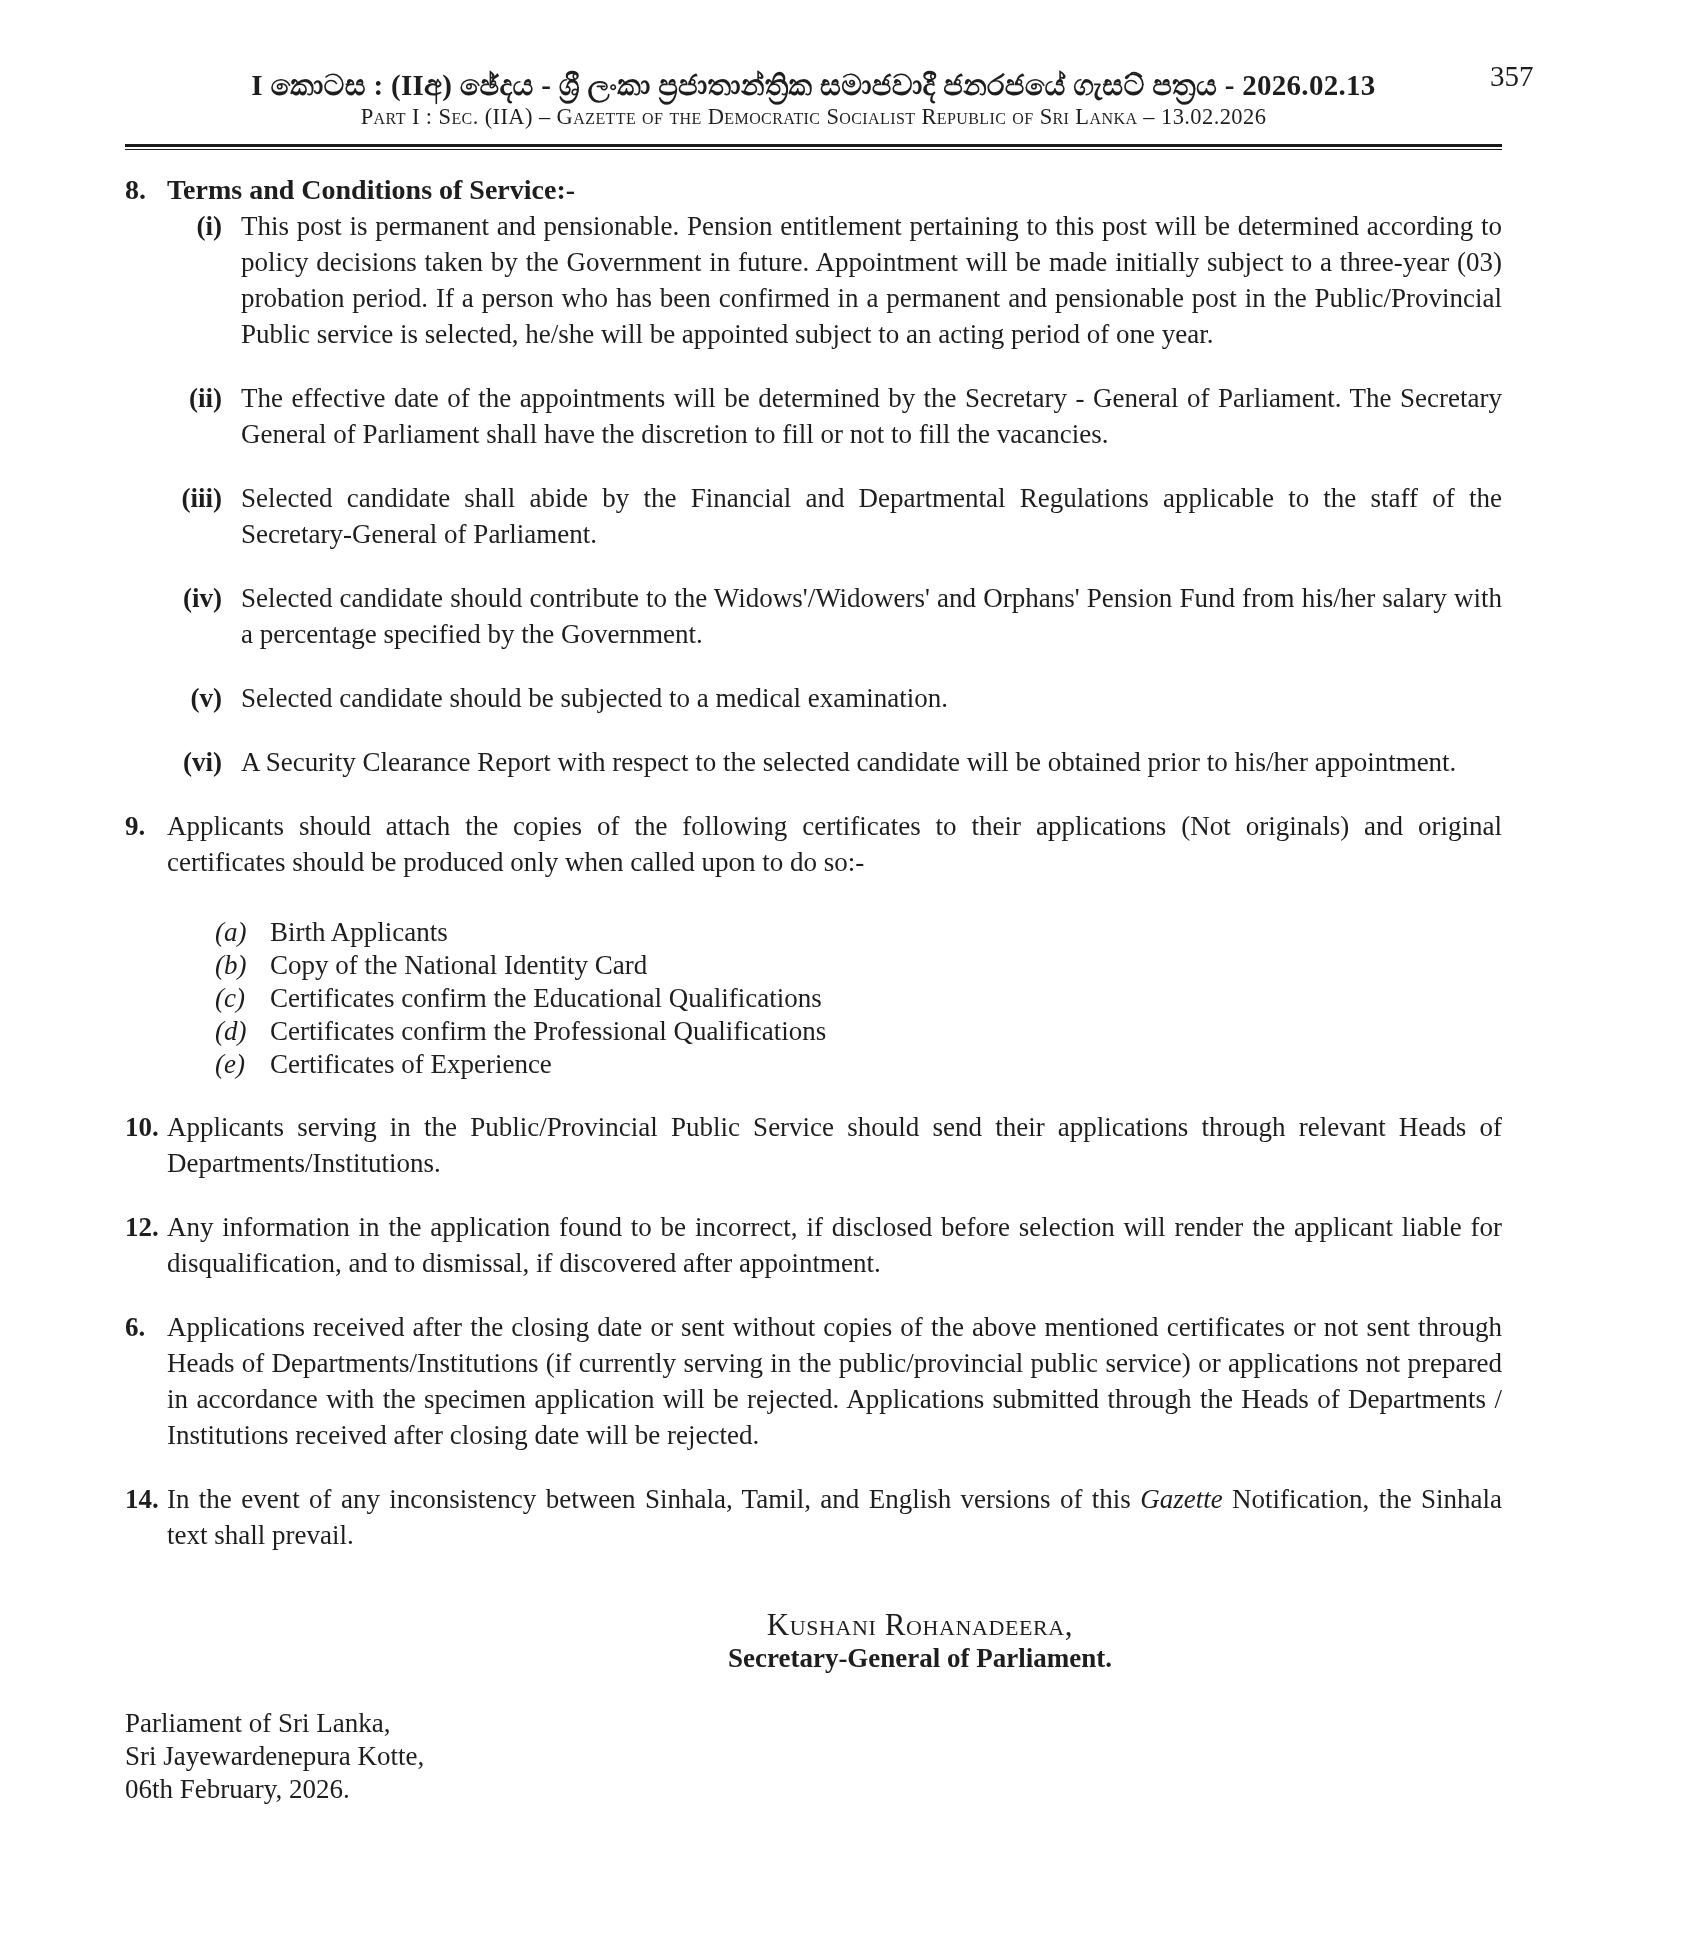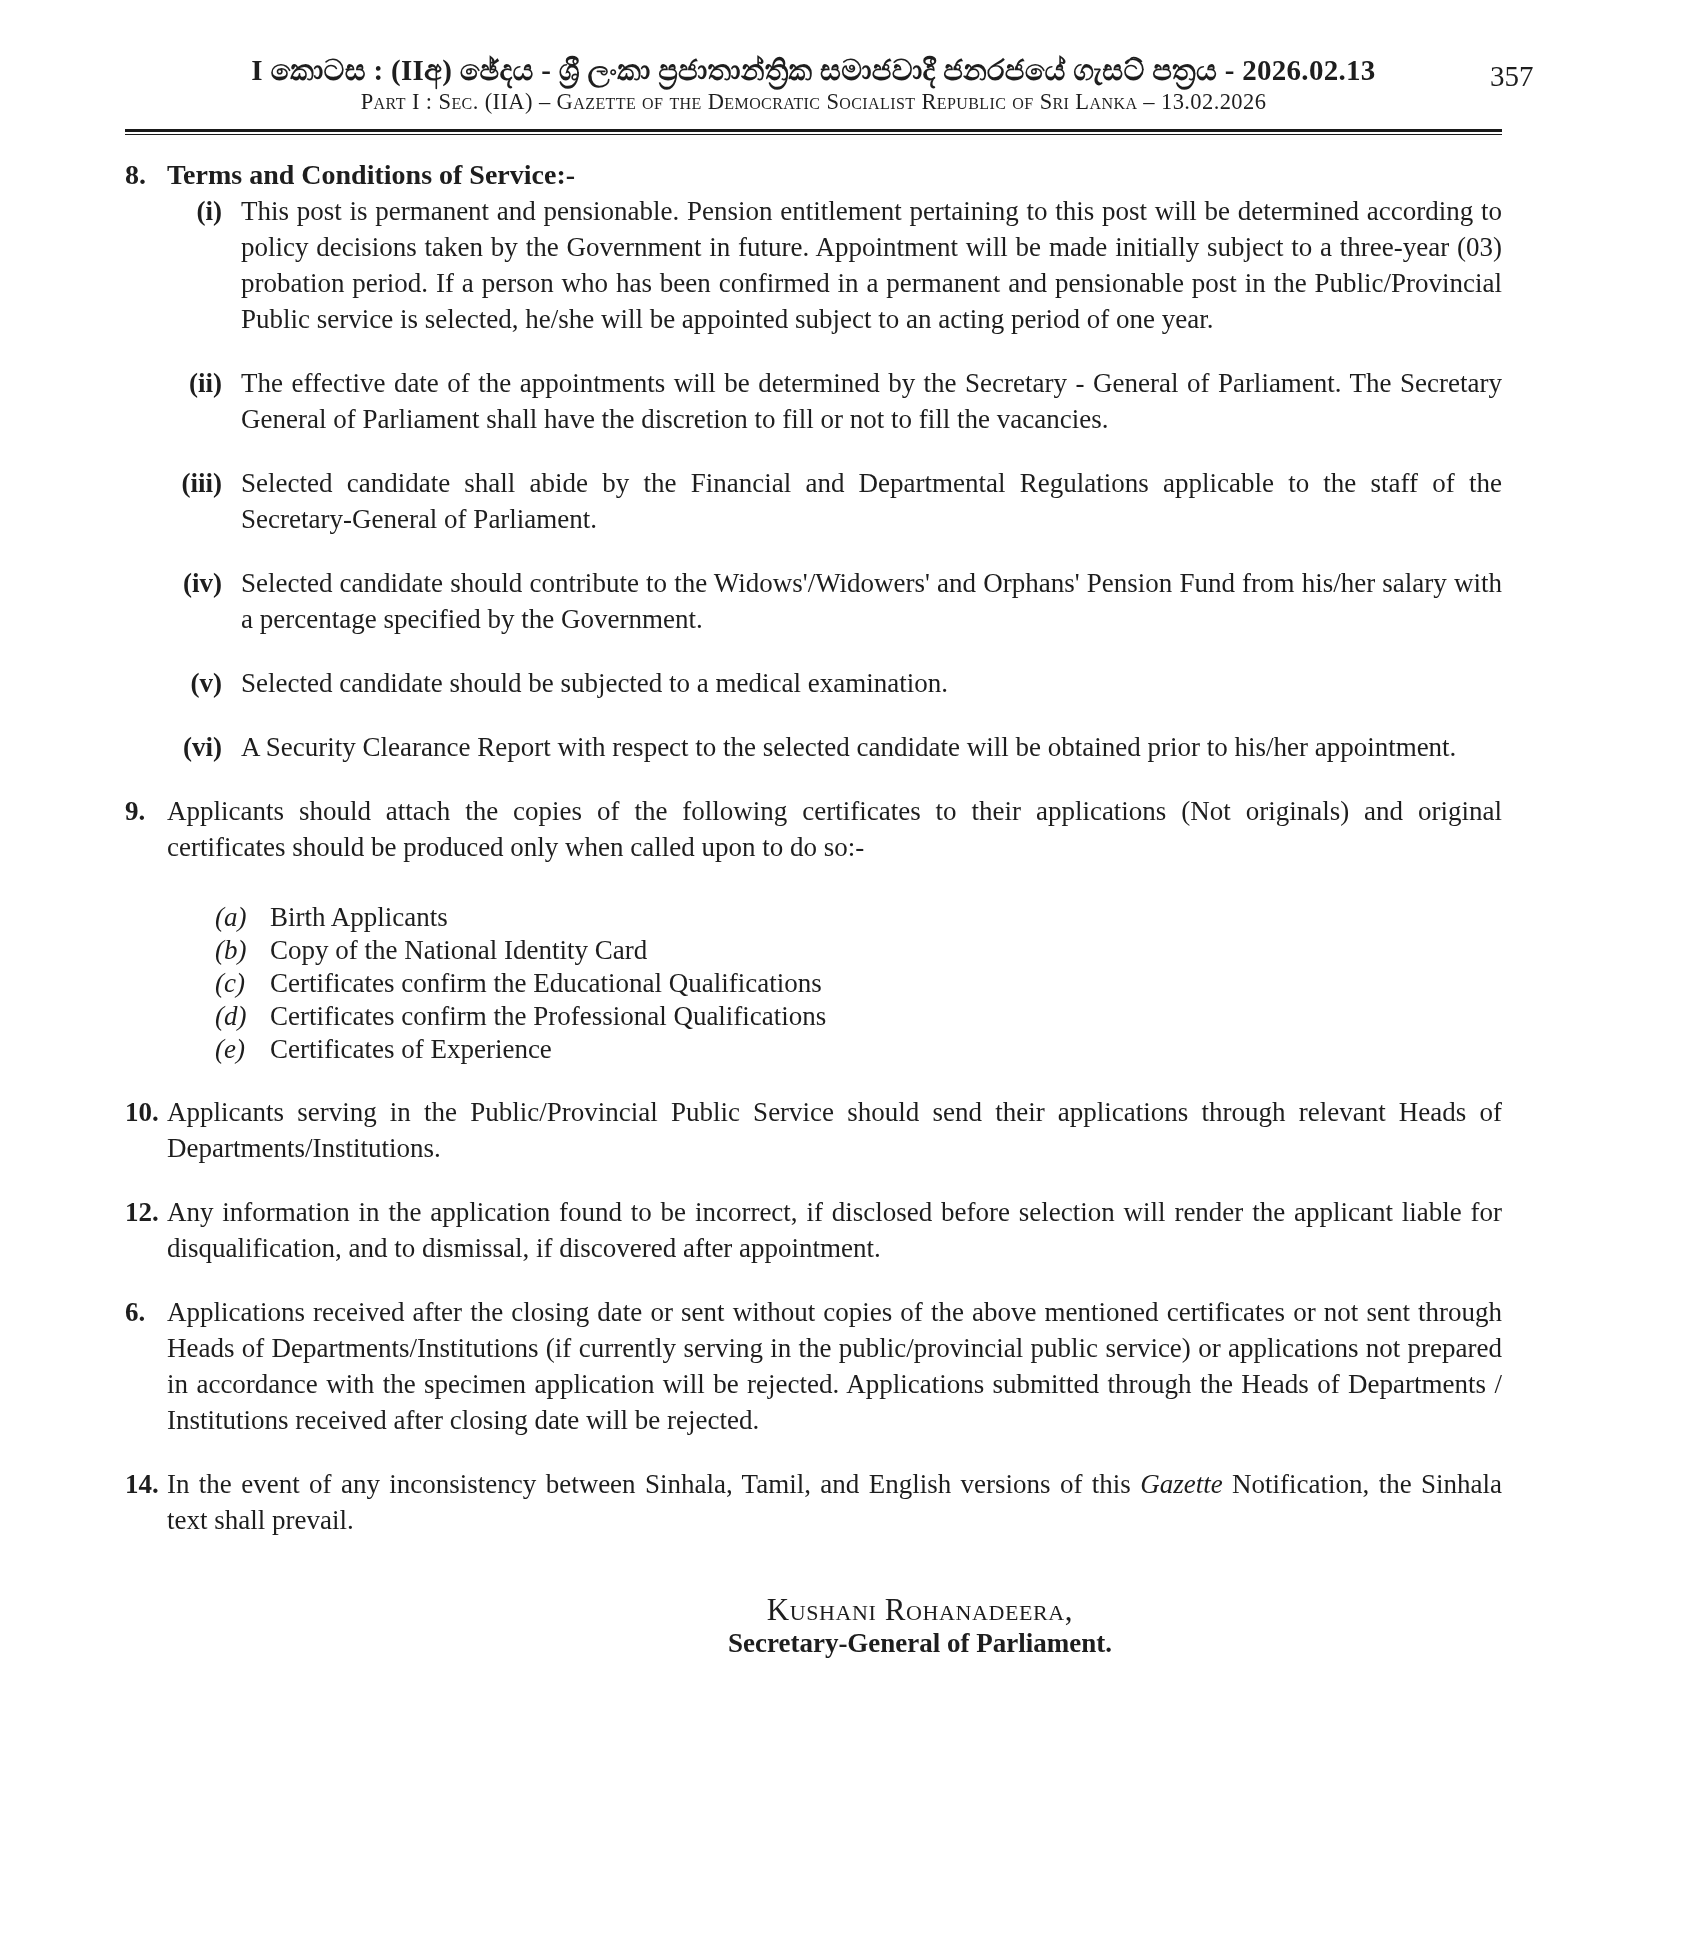--- a/index.html
+++ b/index.html
@@ -16,21 +16,21 @@
   .page-number {
     position: absolute;
     top: 60px;
     left: 1462px;
     font-size: 29px;
     margin-left: 28px;
   }
   .content {
     position: absolute;
     left: 125px;
-    top: 0;
+    top: 15px;
     width: 1377px;
   }
   .header { text-align: center; padding-top: 52px; }
   .header-sinhala {
     font-size: 29px;
     font-weight: 700;
     line-height: 36px;
     letter-spacing: 0.3px;
   }
   .header-english {
@@ -198,15 +198,20 @@
     <div class="num-item">
       <div class="num-label">14.</div>
       <div class="num-text"><span>In the event of any inconsistency between Sinhala, Tamil, and English versions of this </span><span class="italic-word">Gazette</span><span> Notification, the Sinhala text shall prevail.</span></div>
     </div>
 
     <div class="signature">
       <div class="sig-name">Kushani Rohanadeera,</div>
       <div class="sig-title">Secretary-General of Parliament.</div>
     </div>
 
+    <div class="footer">
+      <div>Parliament of Sri Lanka,</div>
+      <div>Sri Jayewardenepura Kotte,</div>
+      <div>06th February, 2026.</div>
+    </div>
 
   </div>
 </div>
 
 </body></html>

